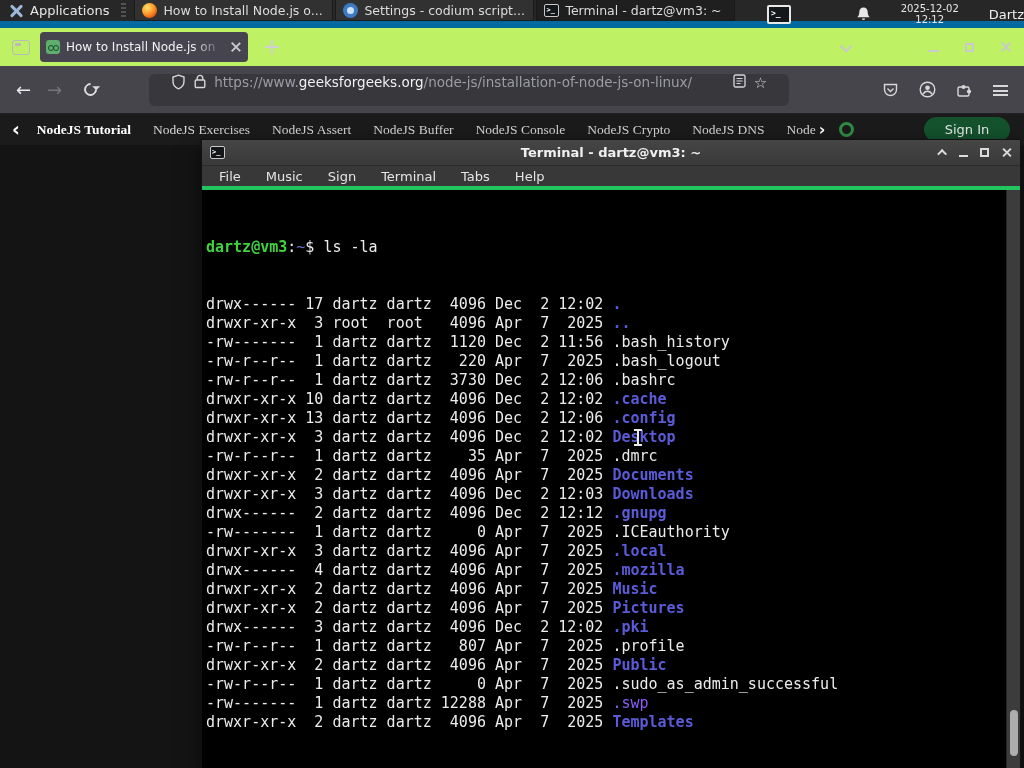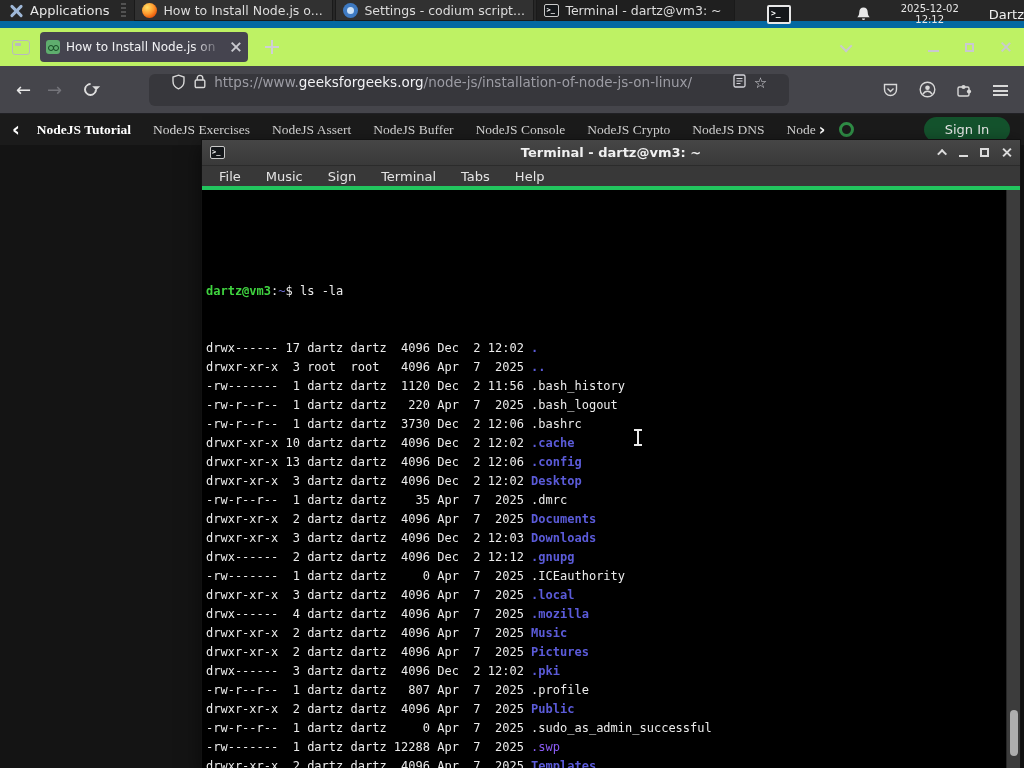--- a/index.html
+++ b/index.html
@@ -110,21 +110,21 @@
   .t-min { width:9px; height:2px; background:#dcdcdc; margin-top:7px; }
   .t-max { width:9px; height:9px; border:2px solid #dcdcdc; }
   .t-x { position:relative; width:11px; height:11px; }
   .t-x::before,.t-x::after { content:""; position:absolute; left:4.6px; top:0; width:2px; height:11px; background:#dcdcdc; }
   .t-x::before { transform:rotate(45deg); } .t-x::after { transform:rotate(-45deg); }
   .t-menubar { height:24px; background:#383838; border-bottom:4px solid #22c55e;
                display:flex; align-items:center; gap:25px; padding-left:17px; color:#e4e4e4; font-size:13px; }
   .t-content { position:absolute; left:0; top:50px; right:14px; bottom:0; overflow:hidden;
                padding:10px 0 0 4px; background:#000;
                font-family:"DejaVu Sans Mono","Liberation Mono",monospace;
-               font-size:12px; line-height:19px; color:#ececec; white-space:pre;margin-top:44px; }
+               font-size:15px; line-height:19px; color:#ececec; white-space:pre; }
   .trow { white-space:pre; }
   .p-user { color:#3fd33f; font-weight:bold; }
   .p-path { color:#6b6bcf; }
   .n-dir  { color:#5b5bd9; font-weight:bold; }
   .n-file { color:#ececec; }
   .n-dim  { color:#8b5cf6; }
   .t-scroll { position:absolute; right:0; top:50px; bottom:0; width:14px; background:#3c3c3c; border-left:1px solid #262626; }
   .t-thumb { position:absolute; left:2.5px; width:8px; height:46px; bottom:12px; background:#aeaeae; border-radius:4px; }
 
   

